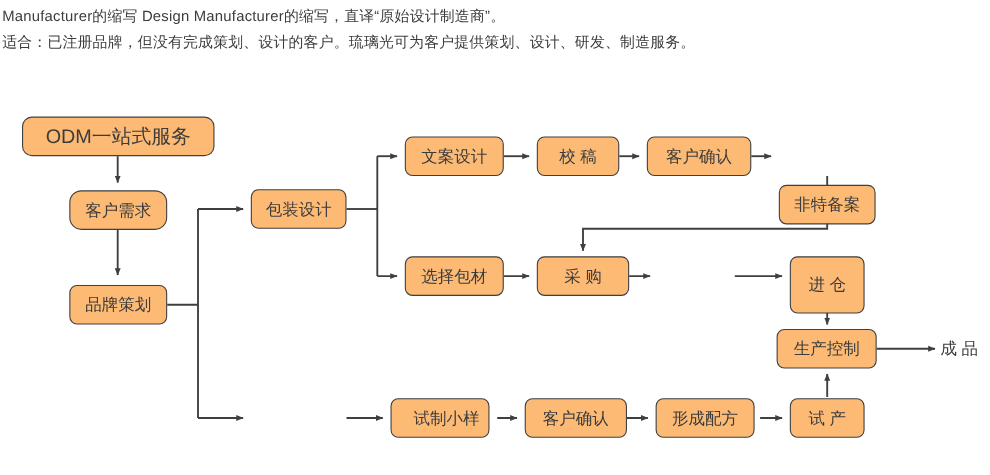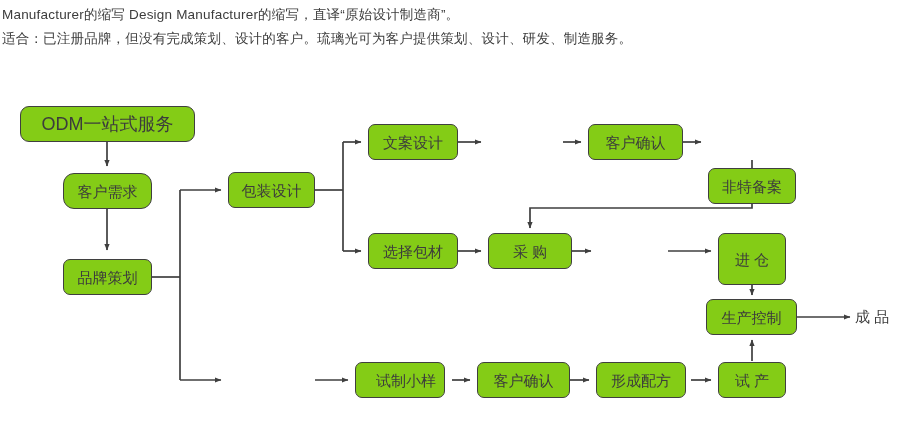--- a/index.html
+++ b/index.html
@@ -33,21 +33,21 @@
     left: 0;
     top: 0;
     width: 900px;
     height: 432px;
   }
   .node {
     position: absolute;
     box-sizing: border-box;
     border: 1.6px solid #3f3f3f;
     border-radius: 7px;
-    background: #84cc16;
+    background: #fdba74;
     color: #3c3c3c;
     display: flex;
     align-items: center;
     justify-content: center;
     font-size: 15px;
     line-height: 1;
     white-space: nowrap;
     text-align: right;
   }
   .node.big {
@@ -116,20 +116,21 @@
     </g>
   </svg>
 
   <div class="node big" style="left:20px; top:106px; width:175px; height:36px;">ODM一站式服务</div>
   <div class="node" style="left:63px; top:173px; width:89px; height:36px;border-radius:11px;">客户需求</div>
   <div class="node" style="left:63px; top:259px; width:89px; height:36px;">品牌策划</div>
 
   <div class="node" style="left:228px; top:172px; width:87px; height:36px;">包装设计</div>
 
   <div class="node" style="left:368px; top:124px; width:90px; height:36px;">文案设计</div>
+  <div class="node" style="left:488px; top:124px; width:75px; height:36px;">校 稿</div>
   <div class="node" style="left:588px; top:124px; width:95px; height:36px;">客户确认</div>
   <div class="node" style="left:708px; top:124px; width:88px; height:36px;margin-top:44px;">非特备案</div>
 
   <div class="node" style="left:368px; top:233px; width:90px; height:36px;">选择包材</div>
   <div class="node" style="left:488px; top:233px; width:84px; height:36px;">采 购</div>
   <div class="node" style="left:718px; top:233px; width:68px; height:52px;">进 仓</div>
 
   <div class="node" style="left:706px; top:299px; width:91px; height:36px;">生产控制</div>
   <div class="plain-label" style="left:855px; top:307px; height:20px;">成 品</div>
 

